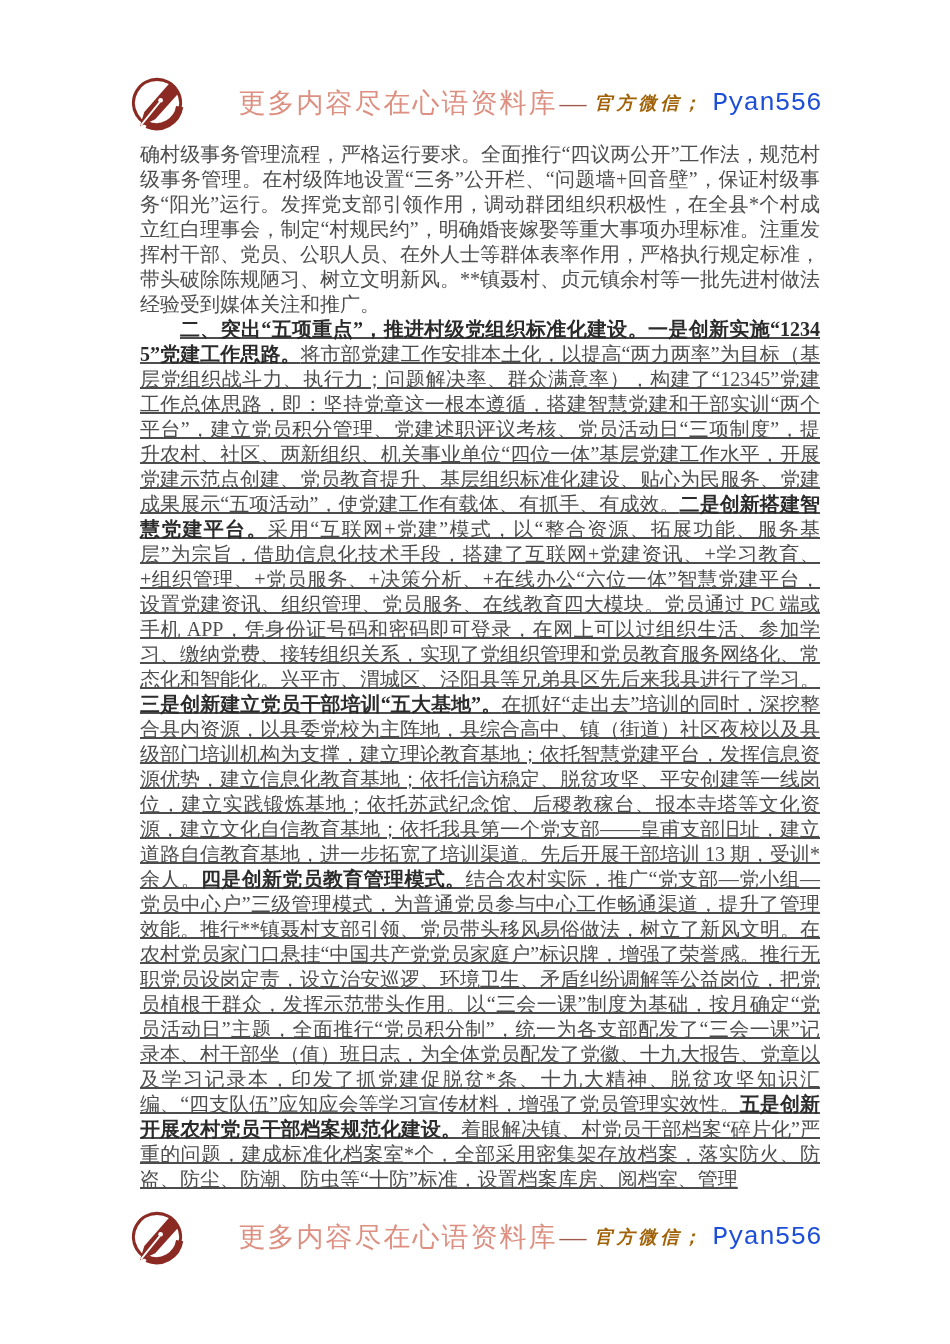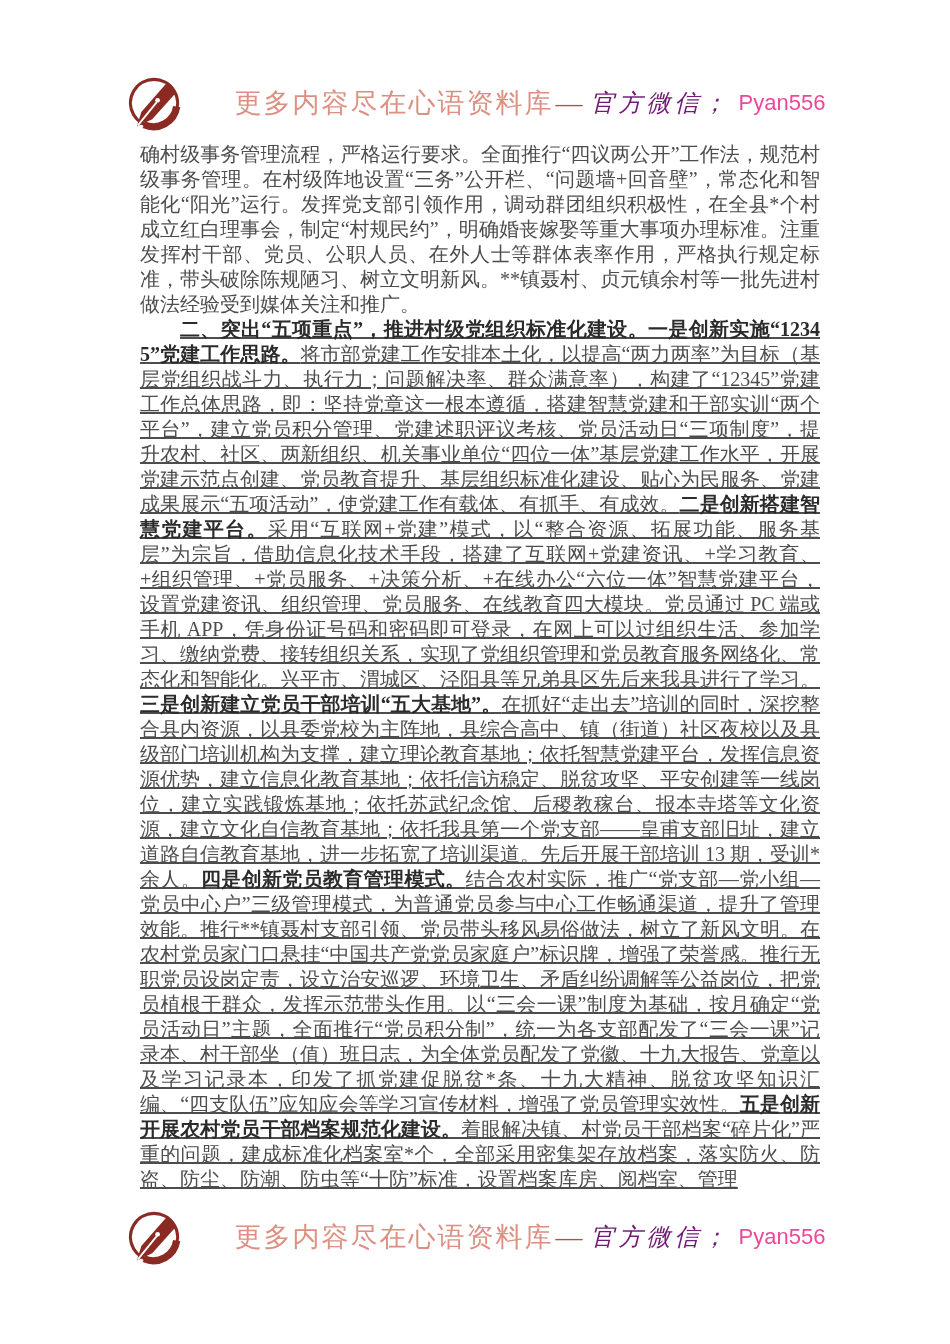--- a/index.html
+++ b/index.html
@@ -37,31 +37,31 @@
     letter-spacing: 2px;
     font-family: "Liberation Serif", "DejaVu Serif", serif;
     margin-left: 44px;
   }
   .dash-text {
     color: #a05a4c;
     font-size: 27px;
     margin-left: -6px;
   }
   .wechat-label {
-    color: #701a75;
-    font-size: 24px;
+    color: #a16207;
+    font-size: 18px;
     font-style: italic;
-    font-weight: normal;
+    font-weight: bold;
     letter-spacing: 4px;
     font-family: "Liberation Serif", "DejaVu Serif", serif;
   }
   .wechat-id {
-    color: #ec4899;
-    font-size: 22px;
-    font-family: Liberation Sans, sans-serif;
+    color: #1d4ed8;
+    font-size: 26px;
+    font-family: Liberation Mono, monospace;
   }
   .doc-body {
     width: 680px;
     margin: 10px 130px 0 140px;
     font-size: 20px;
     line-height: 25px;
     color: #4d4d4d;
     text-align: justify;
     word-break: break-all;
   }
@@ -86,21 +86,21 @@
         <path d="M21 20 q-7 7 -3 16" stroke="#ffffff" stroke-width="2" fill="none" opacity="0.9"></path>
       </svg>
     </span>
     <span class="brand-text">更多内容尽在心语资料库</span>
     <span class="dash-text">—</span>
     <span class="wechat-label">官方微信；</span>
     <span class="wechat-id">Pyan556</span>
   </div>
 
   <div class="doc-body">
-      <p class="para"><span class="seg">确村级事务管理流程，严格运行要求。全面推行“四议两公开”工作法，规范村级事务管理。在村级阵地设置“三务”公开栏、“问题墙+回音壁”，常态化和智能化“阳光”运行。发挥党支部引领作用，调动群团组织积极性，在全县*个村成立红白理事会，制定“村规民约”，明确婚丧嫁娶等重大事项办理标准。注重发挥村干部、党员、公职人员、在外人士等群体表率作用，严格执行规定标准，带头破除陈规陋习、树立文明新风。**镇聂村、贞元镇余村等一批先进村做法经验受到媒体关注和推广。</span></p>
+      <p class="para"><span class="seg">确村级事务管理流程，严格运行要求。全面推行“四议两公开”工作法，规范村级事务管理。在村级阵地设置“三务”公开栏、“问题墙+回音壁”，保证村级事务“阳光”运行。发挥党支部引领作用，调动群团组织积极性，在全县*个村成立红白理事会，制定“村规民约”，明确婚丧嫁娶等重大事项办理标准。注重发挥村干部、党员、公职人员、在外人士等群体表率作用，严格执行规定标准，带头破除陈规陋习、树立文明新风。**镇聂村、贞元镇余村等一批先进村做法经验受到媒体关注和推广。</span></p>
       <p class="para indent"><span class="seg bold">二、突出“五项重点”，推进村级党组织标准化建设。一是创新实施“12345”党建工作思路。</span><span class="seg">将市部党建工作安排本土化，以提高“两力两率”为目标（基层党组织战斗力、执行力；问题解决率、群众满意率），构建了“12345”党建工作总体思路，即：坚持党章这一根本遵循，搭建智慧党建和干部实训“两个平台”，建立党员积分管理、党建述职评议考核、党员活动日“三项制度”，提升农村、社区、两新组织、机关事业单位“四位一体”基层党建工作水平，开展党建示范点创建、党员教育提升、基层组织标准化建设、贴心为民服务、党建成果展示“五项活动”，使党建工作有载体、有抓手、有成效。</span><span class="seg bold">二是创新搭建智慧党建平台。</span><span class="seg">采用“互联网+党建”模式，以“整合资源、拓展功能、服务基层”为宗旨，借助信息化技术手段，搭建了互联网+党建资讯、+学习教育、+组织管理、+党员服务、+决策分析、+在线办公“六位一体”智慧党建平台，设置党建资讯、组织管理、党员服务、在线教育四大模块。党员通过 PC 端或手机 APP，凭身份证号码和密码即可登录，在网上可以过组织生活、参加学习、缴纳党费、接转组织关系，实现了党组织管理和党员教育服务网络化、常态化和智能化。兴平市、渭城区、泾阳县等兄弟县区先后来我县进行了学习。</span><span class="seg bold">三是创新建立党员干部培训“五大基地”。</span><span class="seg">在抓好“走出去”培训的同时，深挖整合县内资源，以县委党校为主阵地，县综合高中、镇（街道）社区夜校以及县级部门培训机构为支撑，建立理论教育基地；依托智慧党建平台，发挥信息资源优势，建立信息化教育基地；依托信访稳定、脱贫攻坚、平安创建等一线岗位，建立实践锻炼基地；依托苏武纪念馆、后稷教稼台、报本寺塔等文化资源，建立文化自信教育基地；依托我县第一个党支部——皇甫支部旧址，建立道路自信教育基地，进一步拓宽了培训渠道。先后开展干部培训 13 期，受训*余人。</span><span class="seg bold">四是创新党员教育管理模式。</span><span class="seg">结合农村实际，推广“党支部—党小组—党员中心户”三级管理模式，为普通党员参与中心工作畅通渠道，提升了管理效能。推行**镇聂村支部引领、党员带头移风易俗做法，树立了新风文明。在农村党员家门口悬挂“中国共产党党员家庭户”标识牌，增强了荣誉感。推行无职党员设岗定责，设立治安巡逻、环境卫生、矛盾纠纷调解等公益岗位，把党员植根于群众，发挥示范带头作用。以“三会一课”制度为基础，按月确定“党员活动日”主题，全面推行“党员积分制”，统一为各支部配发了“三会一课”记录本、村干部坐（值）班日志，为全体党员配发了党徽、十九大报告、党章以及学习记录本，印发了抓党建促脱贫*条、十九大精神、脱贫攻坚知识汇编、“四支队伍”应知应会等学习宣传材料，增强了党员管理实效性。</span><span class="seg bold">五是创新开展农村党员干部档案规范化建设。</span><span class="seg">着眼解决镇、村党员干部档案“碎片化”严重的问题，建成标准化档案室*个，全部采用密集架存放档案，落实防火、防盗、防尘、防潮、防虫等“十防”标准，设置档案库房、阅档室、管理</span></p>
     </div>
 
   <div class="banner footer">
     <span class="logo-wrap">
       <svg width="58" height="58" viewBox="0 0 64 64" aria-hidden="true">
         <path d="M32 6 a26 26 0 1 0 0.02 0" fill="none" stroke="#8a2a23" stroke-width="3.5"></path>
         <path d="M57 36 a26 26 0 0 1 -36 20" fill="none" stroke="#8a2a23" stroke-width="8"></path>
         <path d="M46 10 L56 21 L30 50 L13 58 L18 42 Z" fill="#8a2a23"></path>
         <path d="M14 57 L35 31" stroke="#ffffff" stroke-width="2" fill="none"></path>

